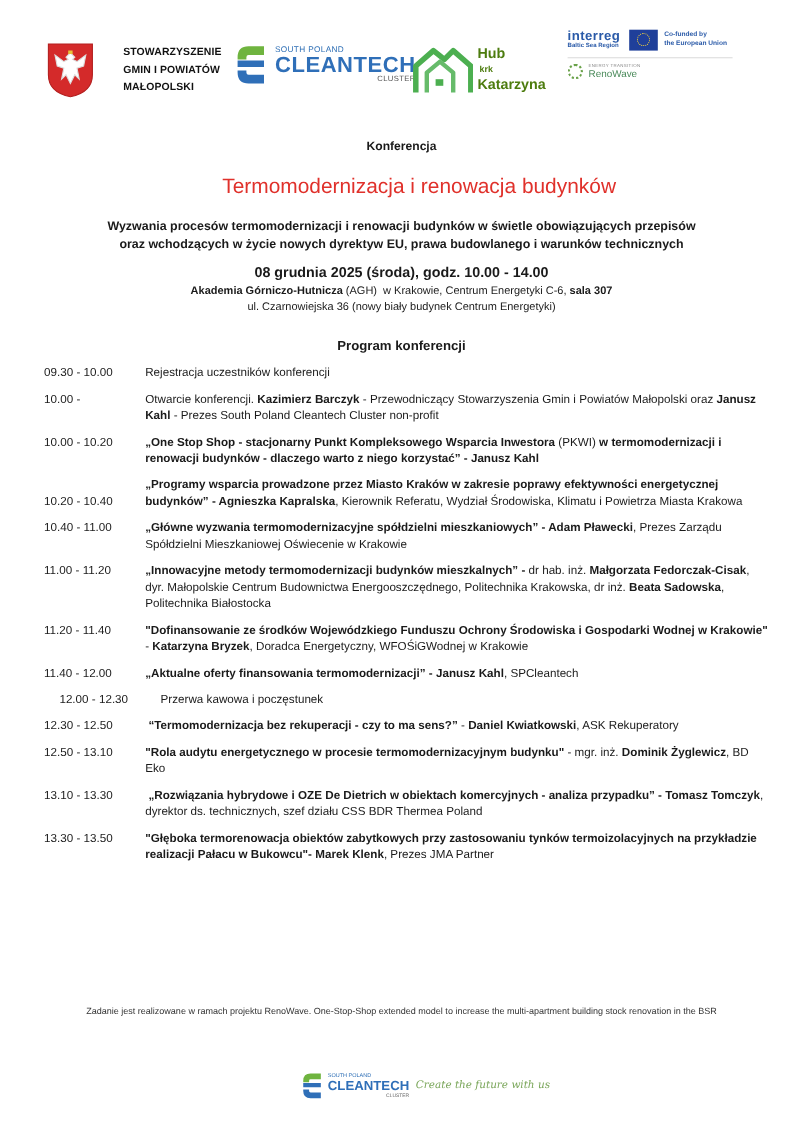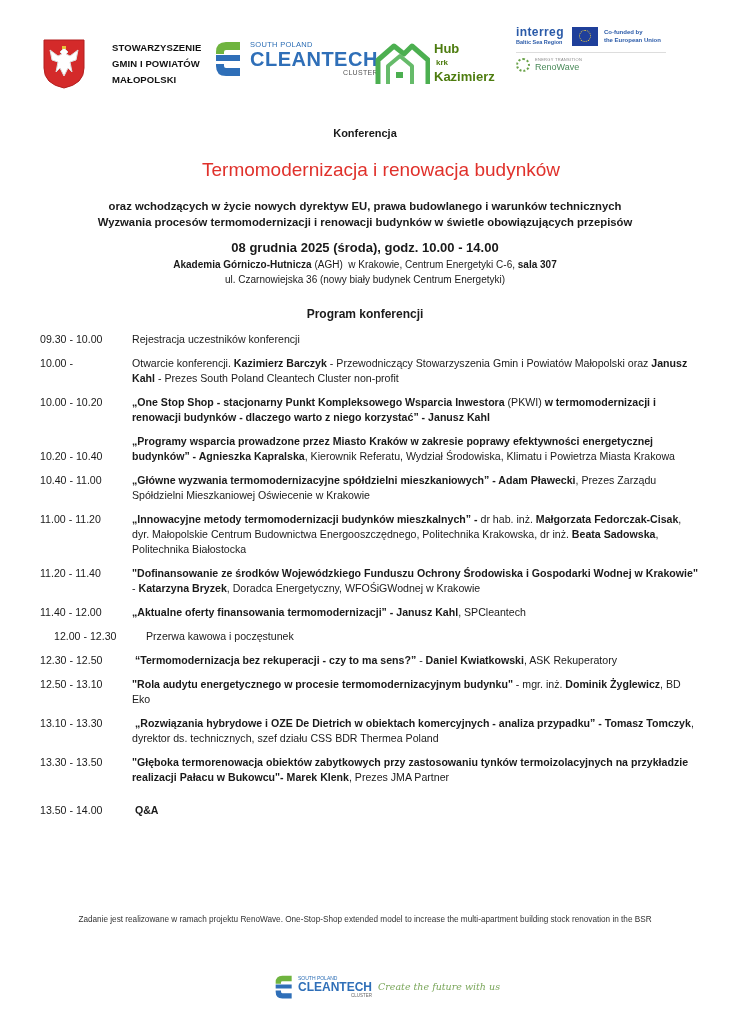--- a/index.html
+++ b/index.html
@@ -99,21 +99,21 @@
 
   <div class="logo-hub">
     <svg class="hub-mark" viewBox="0 0 56 46">
       <path d="M4 44 V20 L20 6 L30 14 L38 6 L54 20 V44" fill="none" stroke="#4caf50" stroke-width="5" stroke-linejoin="round"></path>
       <path d="M14 44 V26 L26 16 L38 26 V44" fill="none" stroke="#66bb6a" stroke-width="4" stroke-linejoin="round"></path>
       <rect x="22" y="32" width="7" height="6" fill="#4caf50"></rect>
     </svg>
     <div class="hub-text">
       <div class="hub-l1">Hub</div>
       <div class="hub-l2">krk</div>
-      <div class="hub-l3">Kazimierz</div>
+      <div class="hub-l3">Katarzyna</div>
     </div>
   </div>
 
   <div class="logo-eu">
     <div class="eu-row">
       <div class="interreg">
         <div class="interreg-big">interreg</div>
         <div class="interreg-small">Baltic Sea Region</div>
       </div>
       <div class="eu-flag">
@@ -131,22 +131,22 @@
         <div class="reno-small">ENERGY TRANSITION</div>
         <div class="reno-big">RenoWave</div>
       </div>
     </div>
   </div>
 </div>
 
 <div class="center conf-label">Konferencja</div>
 <div class="center conf-title">Termomodernizacja i renowacja budynków</div>
 <div class="center subtitle">
+  <div>Wyzwania procesów termomodernizacji i renowacji budynków w świetle obowiązujących przepisów</div>
   <div>oraz wchodzących w życie nowych dyrektyw EU, prawa budowlanego i warunków technicznych</div>
-  <div>Wyzwania procesów termomodernizacji i renowacji budynków w świetle obowiązujących przepisów</div>
 </div>
 <div class="center date">08 grudnia 2025 (środa), godz. 10.00 - 14.00</div>
 <div class="center venue1">
   <b>Akademia Górniczo-Hutnicza</b><span style="white-space:pre"> (AGH)  w Krakowie, Centrum Energetyki C-6, </span><b>sala 307</b>
 </div>
 <div class="center venue2">ul. Czarnowiejska 36 (nowy biały budynek Centrum Energetyki)</div>
 <div class="center program-title">Program konferencji</div>
 
 <div class="agenda" id="agenda">
     <div class="row" style="margin-top: 0px;">
@@ -193,24 +193,20 @@
       <div class="time">12.50 - 13.10</div>
       <div class="desc"><b style="white-space: pre-wrap;">"Rola audytu energetycznego w procesie termomodernizacyjnym budynku"</b><span style="white-space: pre-wrap;"> - mgr. inż. </span><b style="white-space: pre-wrap;">Dominik Żyglewicz</b><span style="white-space: pre-wrap;">, BD Eko</span></div>
     </div>
     <div class="row" style="margin-top: 9px;">
       <div class="time">13.10 - 13.30</div>
       <div class="desc"><b style="white-space: pre-wrap;"> „Rozwiązania hybrydowe i OZE De Dietrich w obiektach komercyjnych - analiza przypadku” - Tomasz Tomczyk</b><span style="white-space: pre-wrap;">, dyrektor ds. technicznych, szef działu CSS BDR Thermea Poland</span></div>
     </div>
     <div class="row" style="margin-top: 9px;">
       <div class="time">13.30 - 13.50</div>
       <div class="desc"><b style="white-space: pre-wrap;">"Głęboka termorenowacja obiektów zabytkowych przy zastosowaniu tynków termoizolacyjnych na przykładzie realizacji Pałacu w Bukowcu"- Marek Klenk</b><span style="white-space: pre-wrap;">, Prezes JMA Partner</span></div>
-    </div>
-    <div class="row" style="margin-top: 18px;">
-      <div class="time">13.50 - 14.00</div>
-      <div class="desc"><b style="white-space: pre-wrap;"> Q&amp;A</b></div>
     </div>
   </div>
 
 <div class="footer-note">Zadanie jest realizowane w ramach projektu RenoWave. One-Stop-Shop extended model to increase the multi-apartment building stock renovation in the BSR</div>
 
 <div class="bottom-logo">
   <svg class="ct-mark" viewBox="0 0 30 40">
     <path d="M28 4 H14 Q4 4 4 14 V16 H12 V14 Q12 12 14 12 H28 Z" fill="#6fb43f"></path>
     <path d="M28 17 H4 V23 H28 Z" fill="#2f6fb8"></path>
     <path d="M4 26 V28 Q4 38 14 38 H28 V30 H14 Q12 30 12 28 V26 Z" fill="#2f6fb8"></path>

